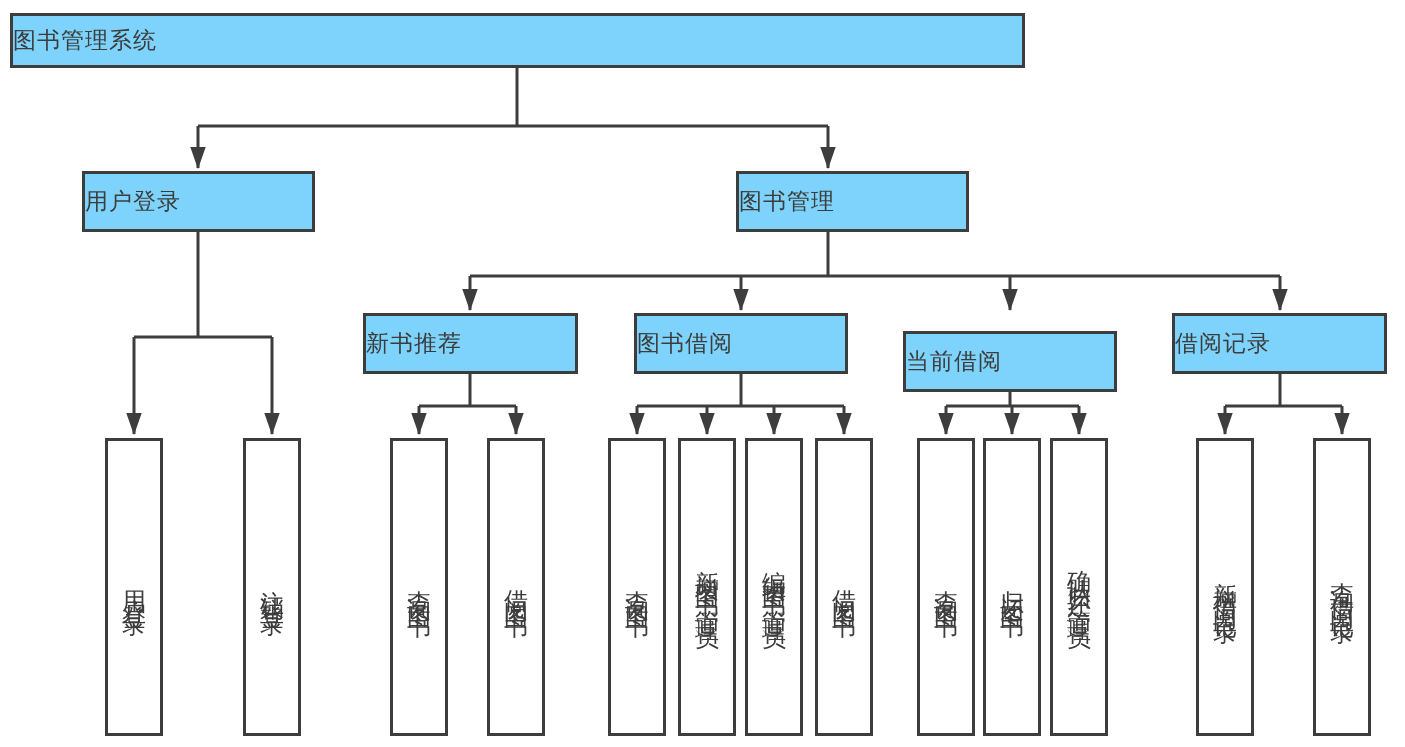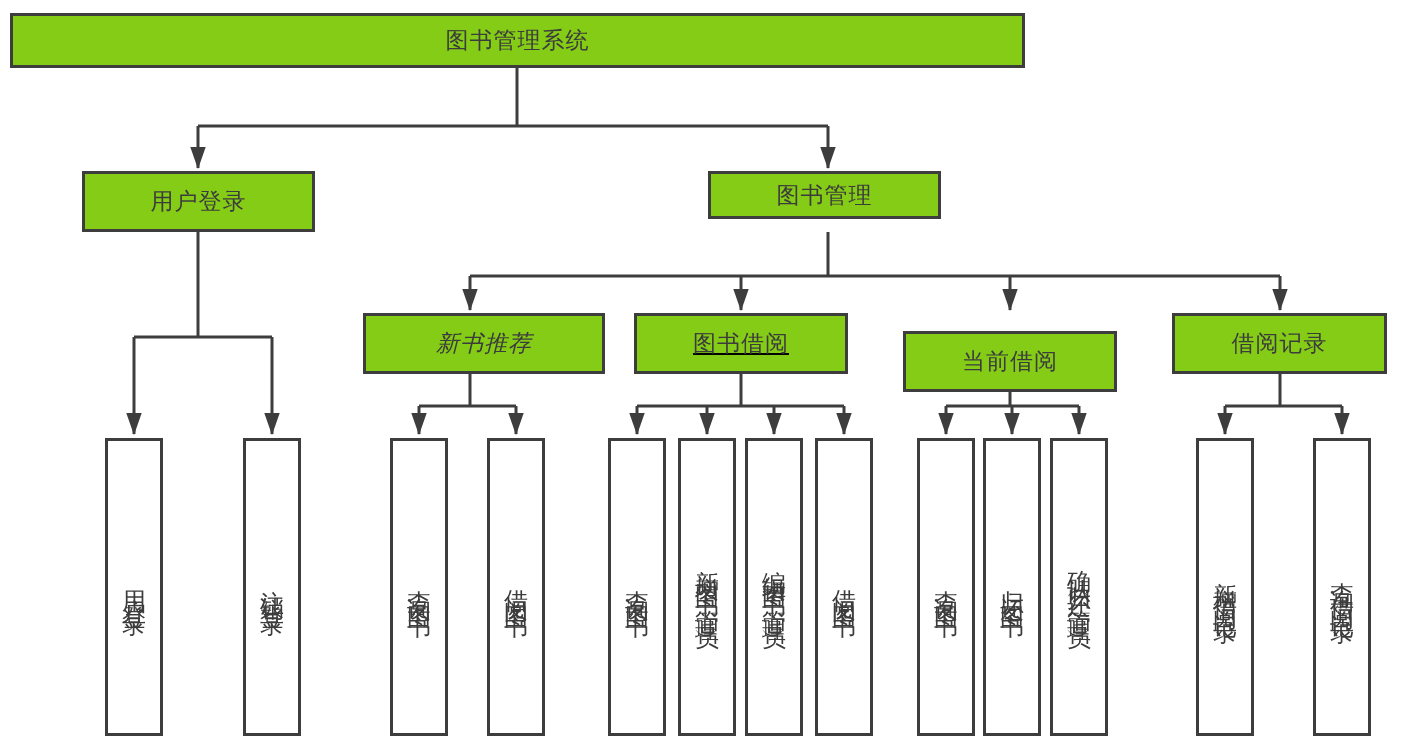--- a/index.html
+++ b/index.html
@@ -17,25 +17,25 @@
   }
   #connector-svg {
     position: absolute;
     left: 0;
     top: 0;
     z-index: 1;
   }
   .node {
     position: absolute;
     box-sizing: border-box;
-    background: #84cc16;
+    background: #7dd3fc;
     border: 3px solid #3d3d3d;
     display: flex;
     align-items: center;
-    justify-content: center;
+    justify-content: flex-start;
     z-index: 2;
   }
   .node .hlabel {
     color: #3c3c3c;
     font-size: 23px;
     letter-spacing: 1px;
     white-space: nowrap;
   }
   .leaf {
     position: absolute;
@@ -125,28 +125,28 @@
     </g>
   </svg>
 
   <div class="node" style="left:10px; top:13px; width:1015px; height:55px;">
     <span class="hlabel">图书管理系统</span>
   </div>
 
   <div class="node" style="left:82px; top:171px; width:233px; height:61px;">
     <span class="hlabel">用户登录</span>
   </div>
-  <div class="node" style="left:708px; top:171px; width:233px; height:48px;">
+  <div class="node" style="left:736px; top:171px; width:233px; height:61px;">
     <span class="hlabel">图书管理</span>
   </div>
 
-  <div class="node" style="left:363px; top:313px; width:242px; height:61px;font-style:italic;">
+  <div class="node" style="left:363px; top:313px; width:215px; height:61px;">
     <span class="hlabel">新书推荐</span>
   </div>
-  <div class="node" style="left:634px; top:313px; width:214px; height:61px;text-decoration:underline;">
+  <div class="node" style="left:634px; top:313px; width:214px; height:61px;">
     <span class="hlabel">图书借阅</span>
   </div>
   <div class="node" style="left:903px; top:331px; width:214px; height:61px;">
     <span class="hlabel">当前借阅</span>
   </div>
   <div class="node" style="left:1172px; top:313px; width:215px; height:61px;">
     <span class="hlabel">借阅记录</span>
   </div>
 
   <div class="leaf" style="left:105px;">

